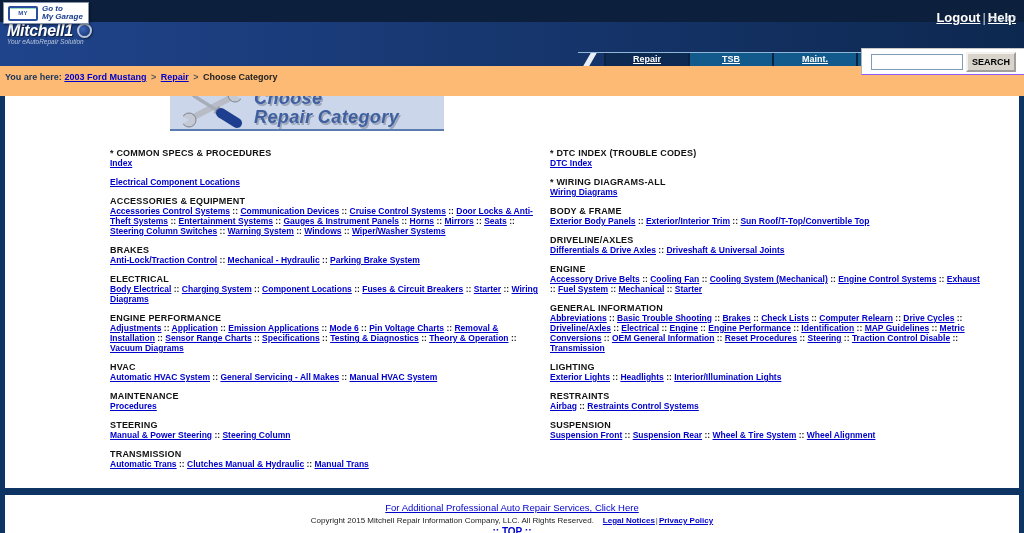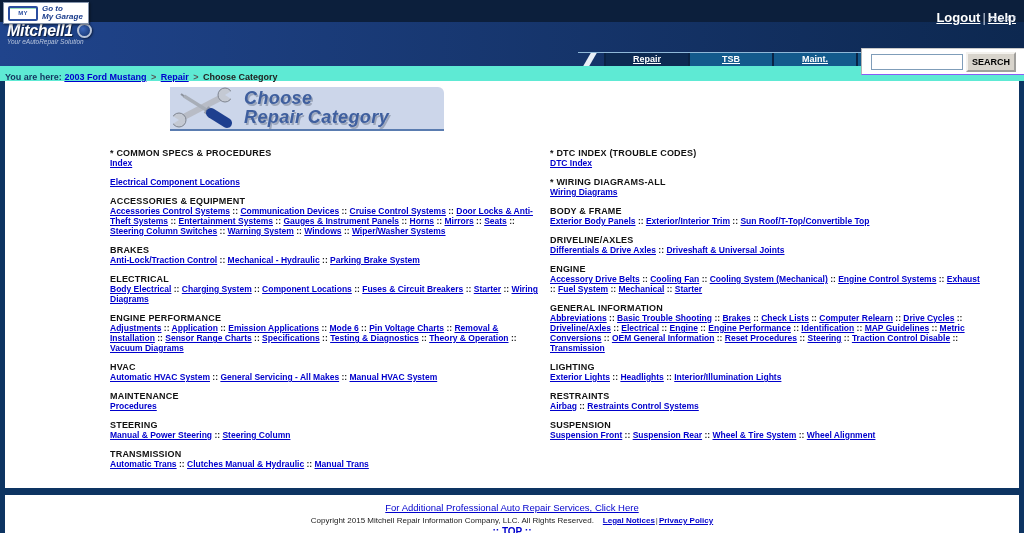--- a/index.html
+++ b/index.html
@@ -46,21 +46,21 @@
   .tabs { position:absolute; right:0; bottom:0; height:14px; display:flex; border-top:1px solid #8fb8d8; }
   .slash-box { width:26px; position:relative; }
   .slash-box span { position:absolute; left:9px; top:0; width:6px; height:100%; background:#e9eff7; transform:skewX(-30deg); }
   .tab {
     width:84px; text-align:center; font-size:9px; font-weight:bold; color:#fff;
     background:#135a8c; border-left:2px solid #0a2344; line-height:13px; text-decoration:underline;
   }
   .tab.active { background:#0d2a52; }
 
   
-  .crumbrow { height:15px; background:#5eead4; font-size:9px; padding:6px 0 0 5px; color:#333; position:relative; z-index:2; }
+  .crumbrow { height:30px; background:#fdba74; font-size:9px; padding:6px 0 0 5px; color:#333; position:relative; z-index:2; }
   .crumb-prefix { font-weight:bold; color:#13335e; }
   .crumbrow a { color:#0000cc; font-weight:bold; text-decoration:underline; }
   .crumb-sep { color:#555; font-weight:bold; padding:0 2px; }
   .crumb-current { font-weight:bold; color:#222; }
 
   
   .searchpanel {
     position:absolute; right:0; top:48px; width:163px; height:27px; background:#fff;
     border-left:1px solid #b4b4b4; border-top:1px solid #c8c8c8; border-bottom:1px solid #8b5cf6;
     z-index:8; display:flex; align-items:center; padding-left:9px;
@@ -76,21 +76,21 @@
   .outer {
     position:absolute; top:72px; left:0; right:0; bottom:0;
     border:6px solid #0d3462; border-left-width:5px; border-right-width:5px; border-bottom-width:7px;
     background:#fff;
   }
   .content { height:410px; position:relative; overflow:hidden; }
 
   .title-wrap {
     margin:9px 0 0 165px; width:274px; height:44px;
     background:#ccd6ea; border-bottom:2px solid #5a7cb0; border-radius:0 6px 0 0;
-    display:flex; align-items:center; 
+    display:flex; align-items:center; padding-left:10px;
   }
   .title-text { margin-left:10px; font-size:18px; line-height:19px; font-weight:bold; font-style:italic;
     color:#3f5f9e; letter-spacing:.4px; text-shadow:1.5px 1.5px 0 rgba(100,110,130,.45); }
 
   
   .cats { display:flex; margin:17px 0 0 105px; }
   .col { width:430px; }
   .col.right { margin-left:10px; }
   .section { margin-bottom:9px; }
   .sec-h { font-size:9px; font-weight:bold; color:#111; line-height:10px; letter-spacing:.2px; }

